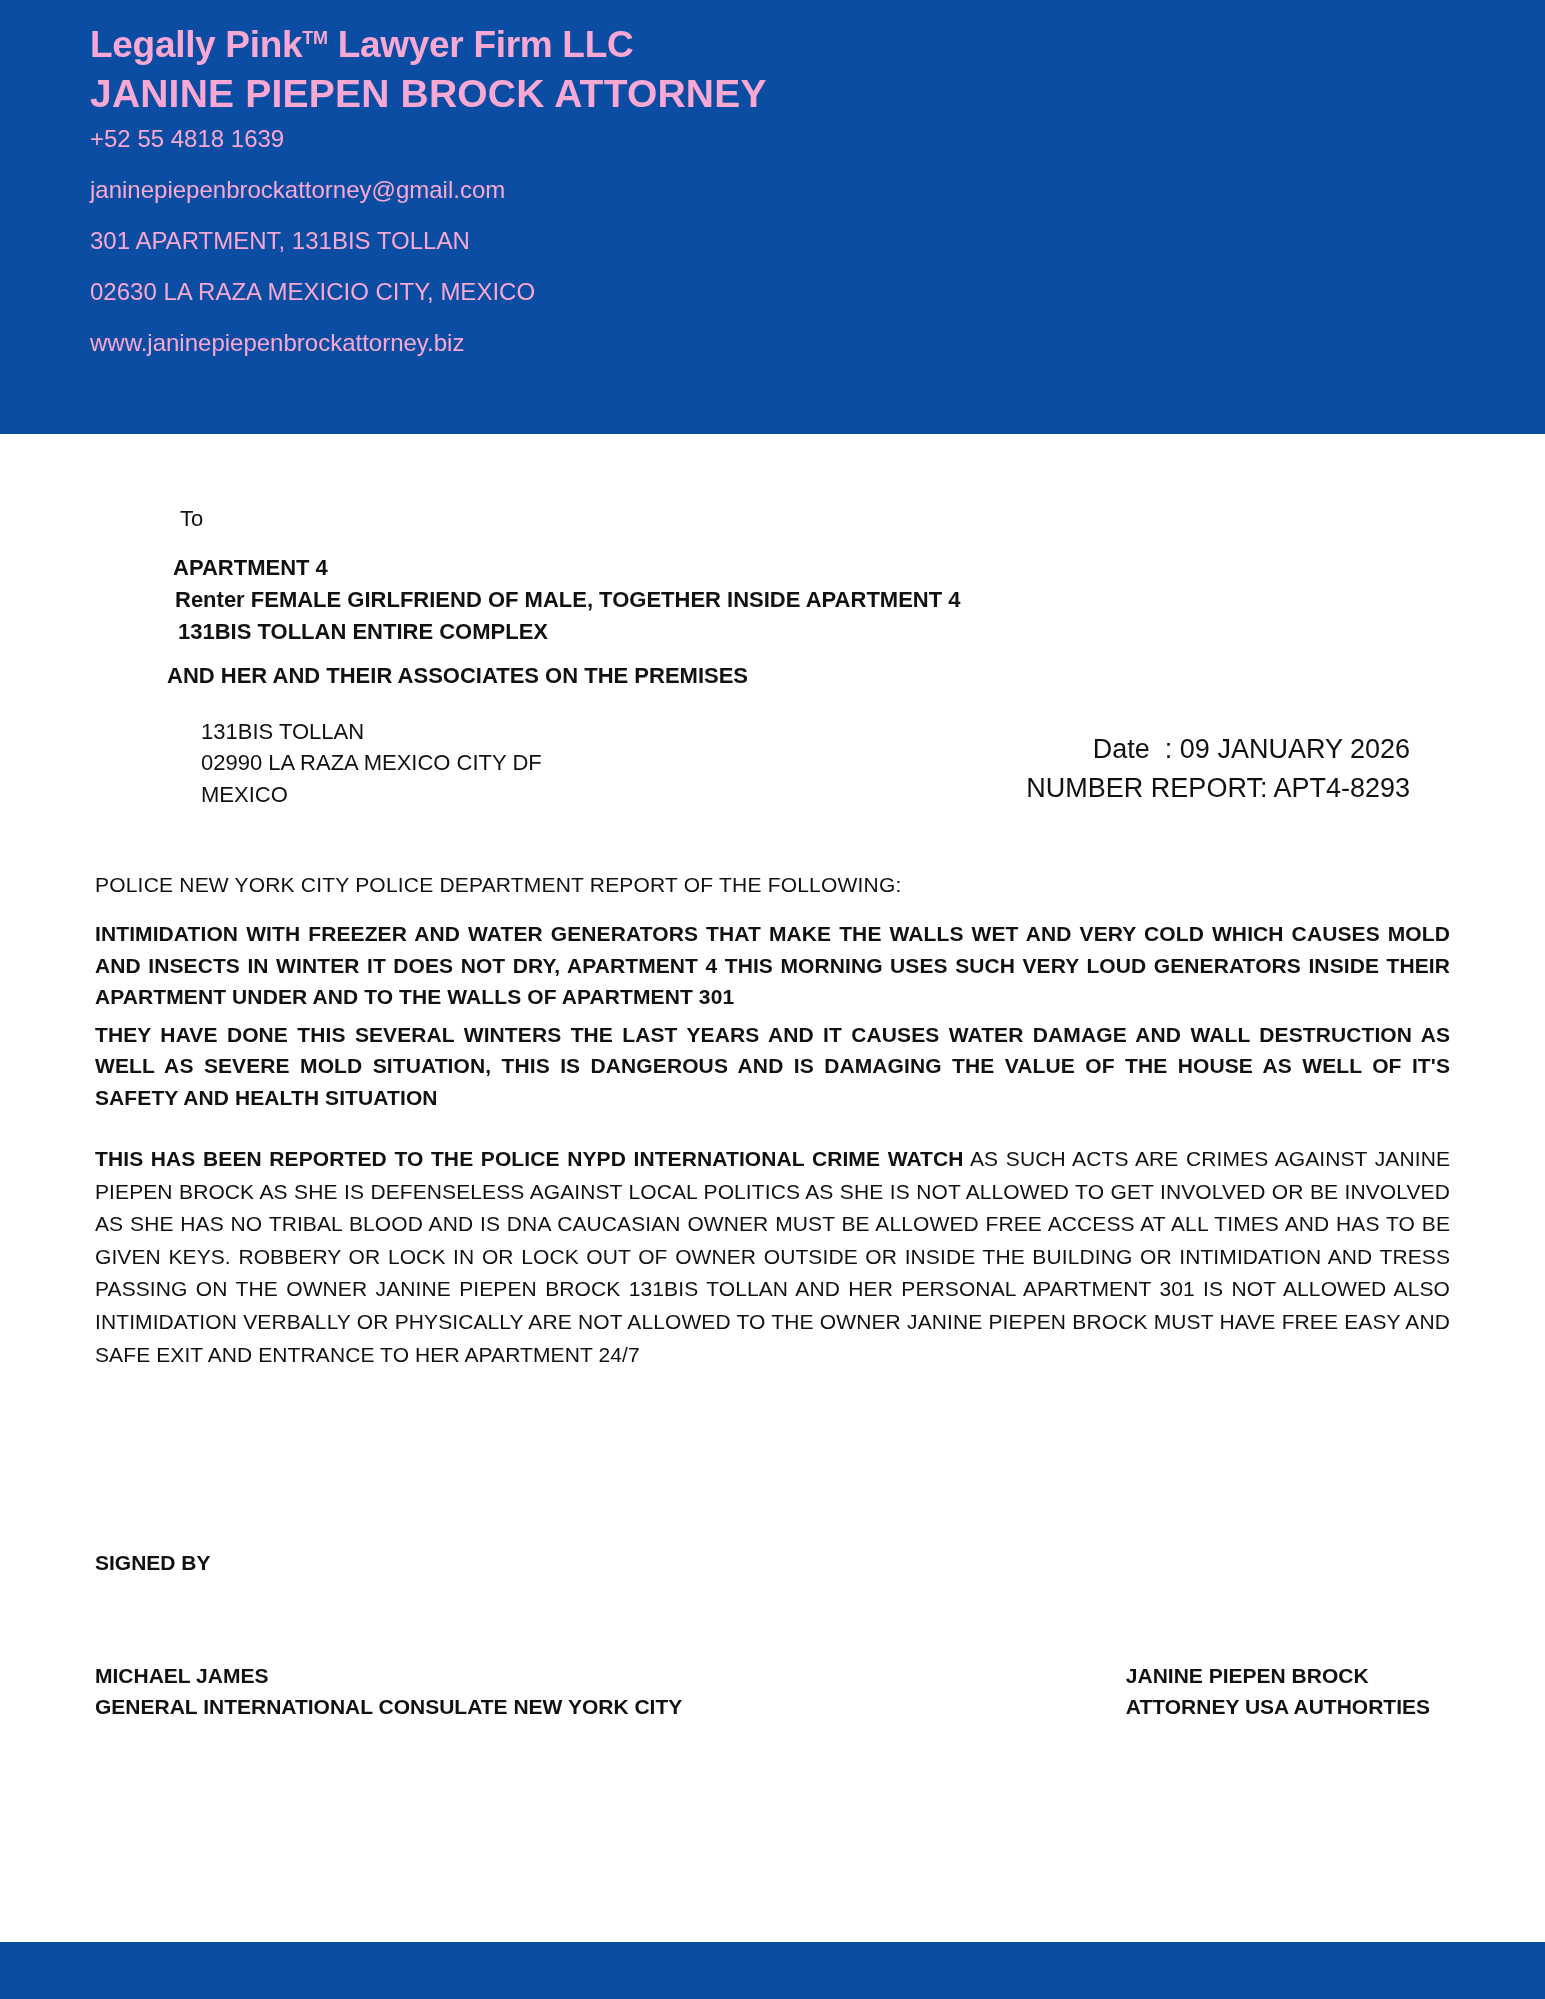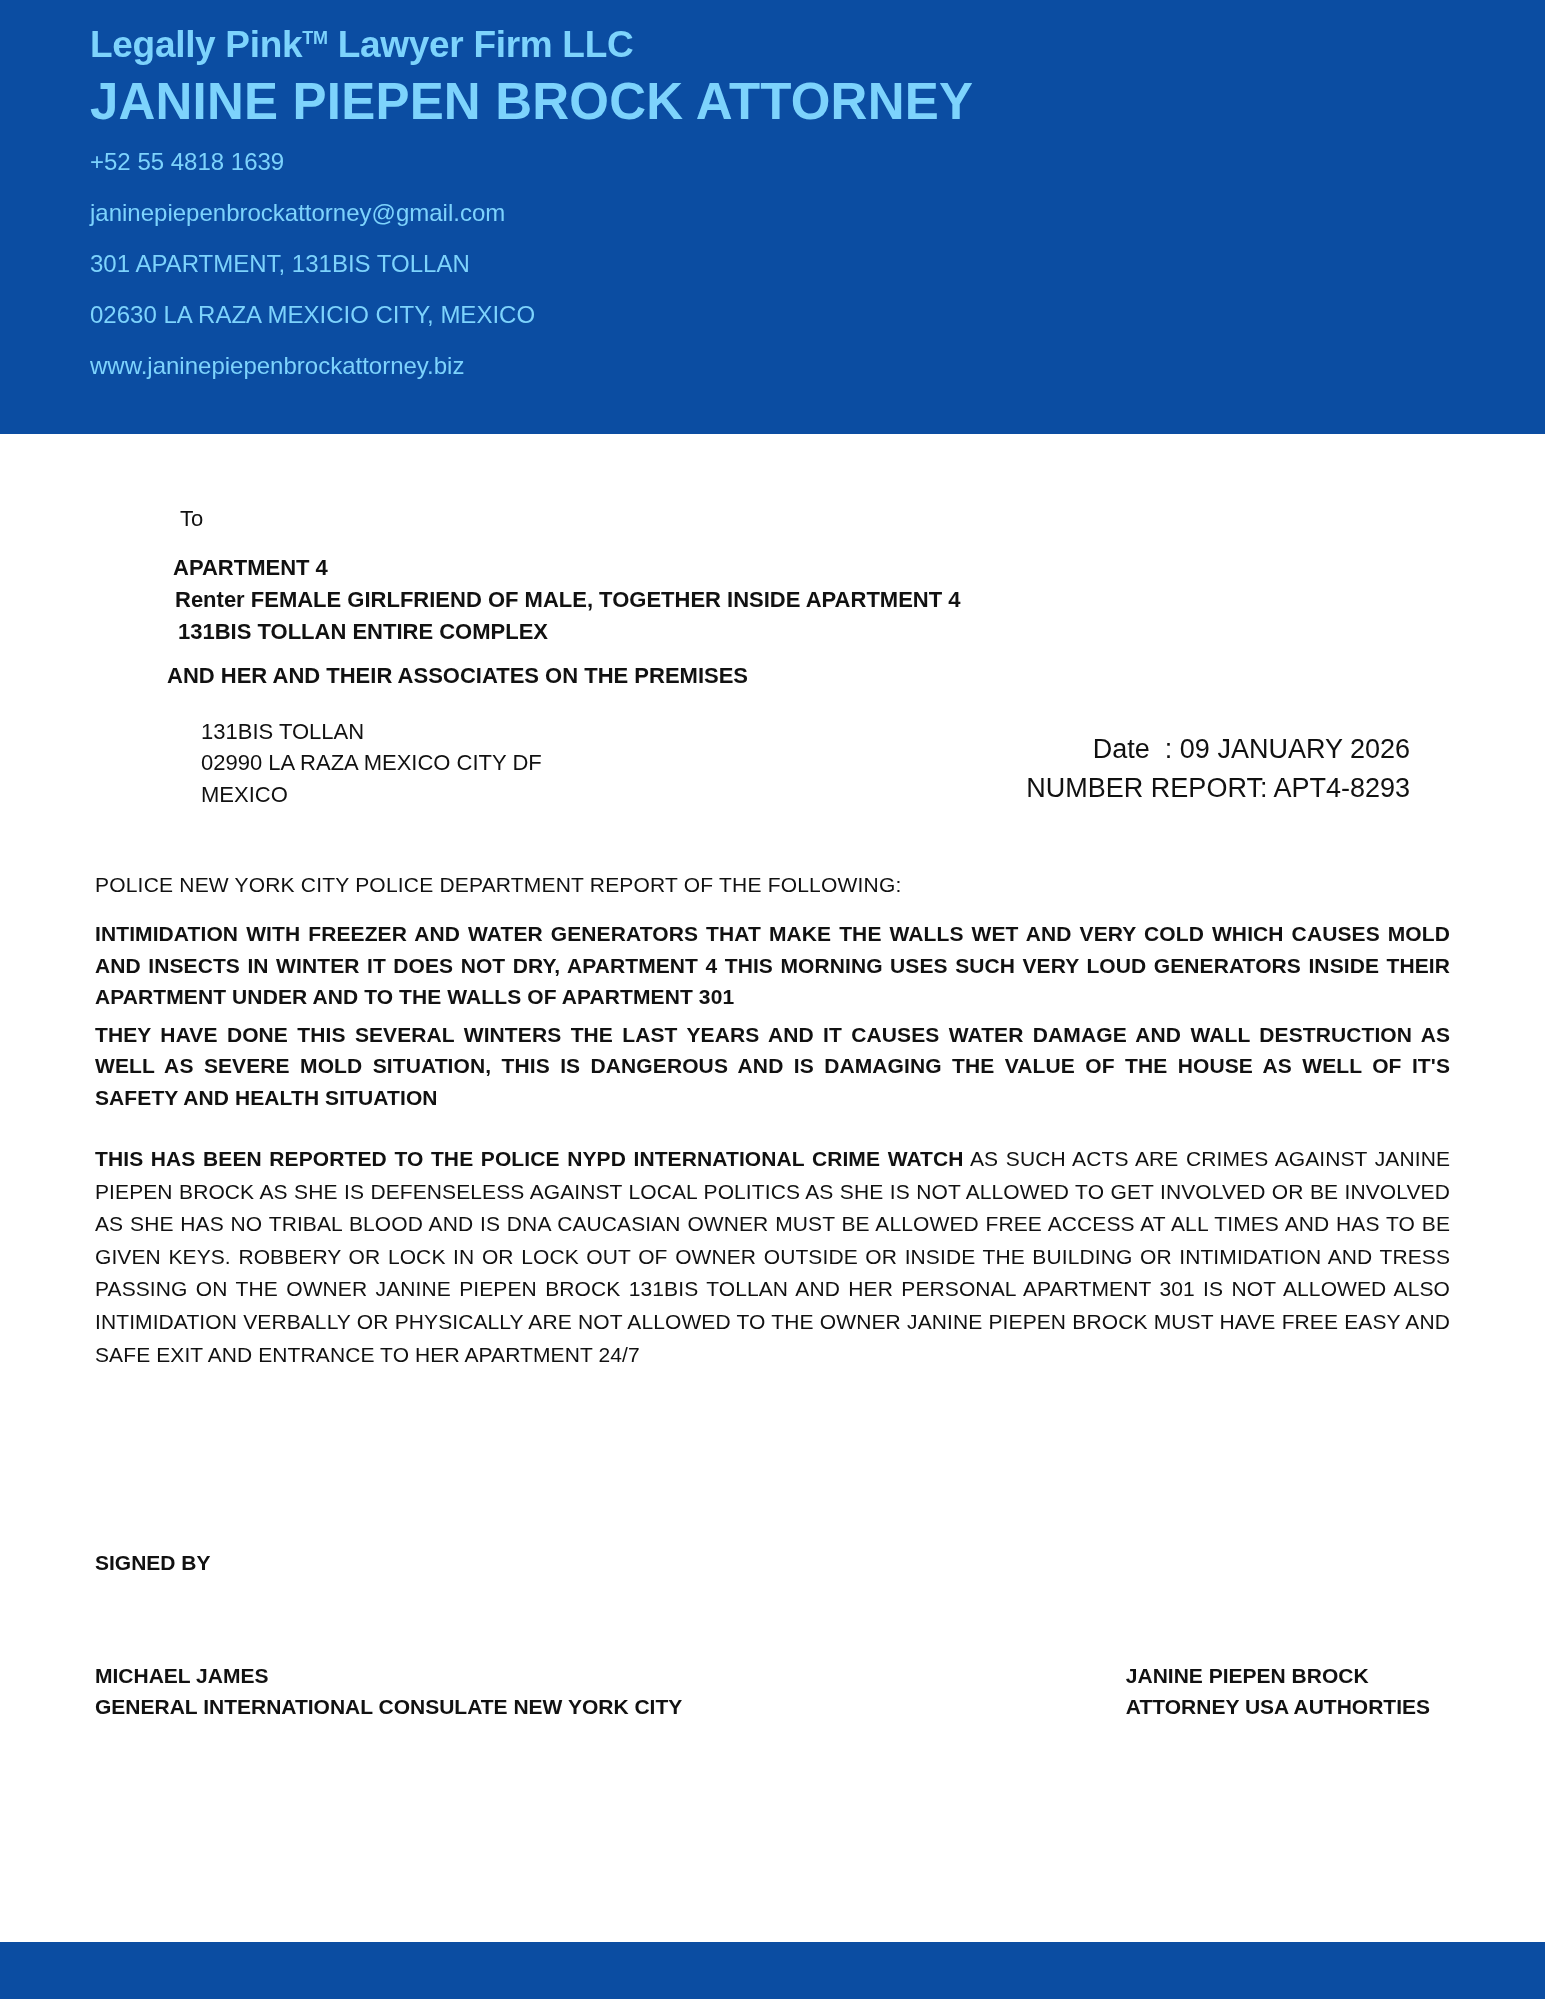--- a/index.html
+++ b/index.html
@@ -12,42 +12,42 @@
     width: 1545px;
     min-height: 1999px;
     font-family: "Liberation Sans", sans-serif;
     color: #111111;
     position: relative;
   }
 
   
   .letterhead {
     background: #0b4da2;
-    color: #7dd3fc;
+    color: #f9a8d4;
     padding: 22px 90px 30px 90px;
     height: 434px;
   }
   .firm-name {
     font-size: 37px;
     font-weight: bold;
     letter-spacing: -0.3px;
     line-height: 1.25;
     margin: 0;
   }
   .firm-name .tm {
     font-size: 18px;
     vertical-align: super;
     font-weight: bold;
   }
   .attorney-name {
-    font-size: 51px;
+    font-size: 39px;
     font-weight: bold;
     letter-spacing: 0.2px;
     line-height: 1.25;
-    margin: 2px 0 16px 0;
+    margin: 2px 0 8px 0;
   }
   .contact-line {
     font-size: 24px;
     line-height: 1.0;
     margin: 0 0 27px 0;
     font-weight: normal;
   }
 
   
   .doc-body {

